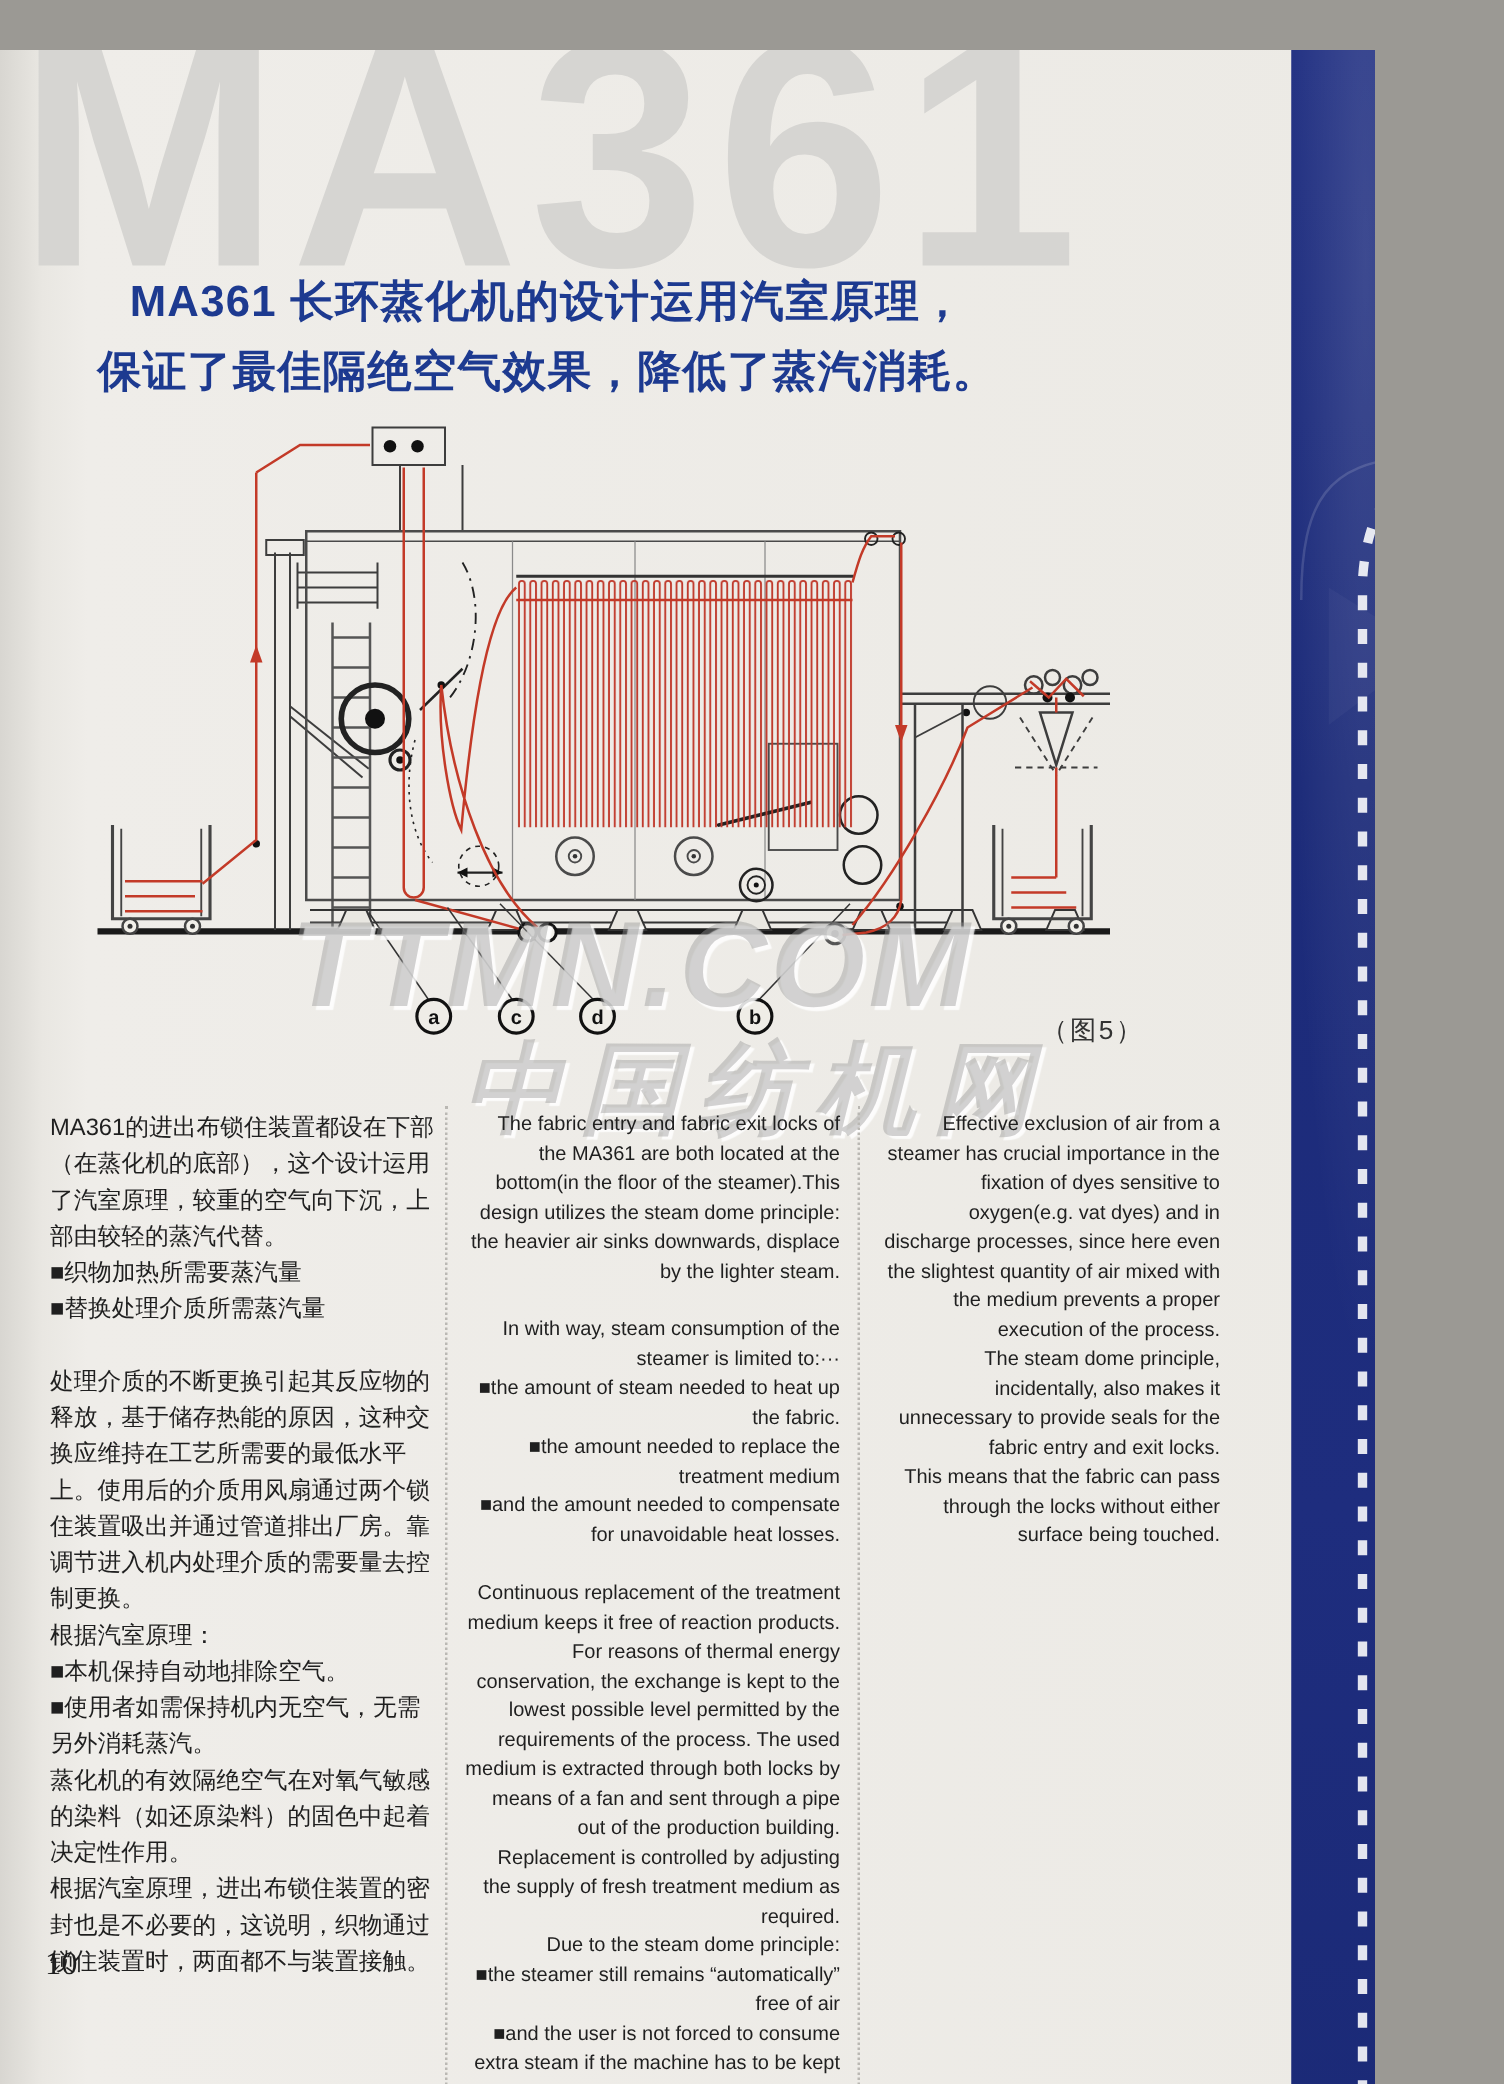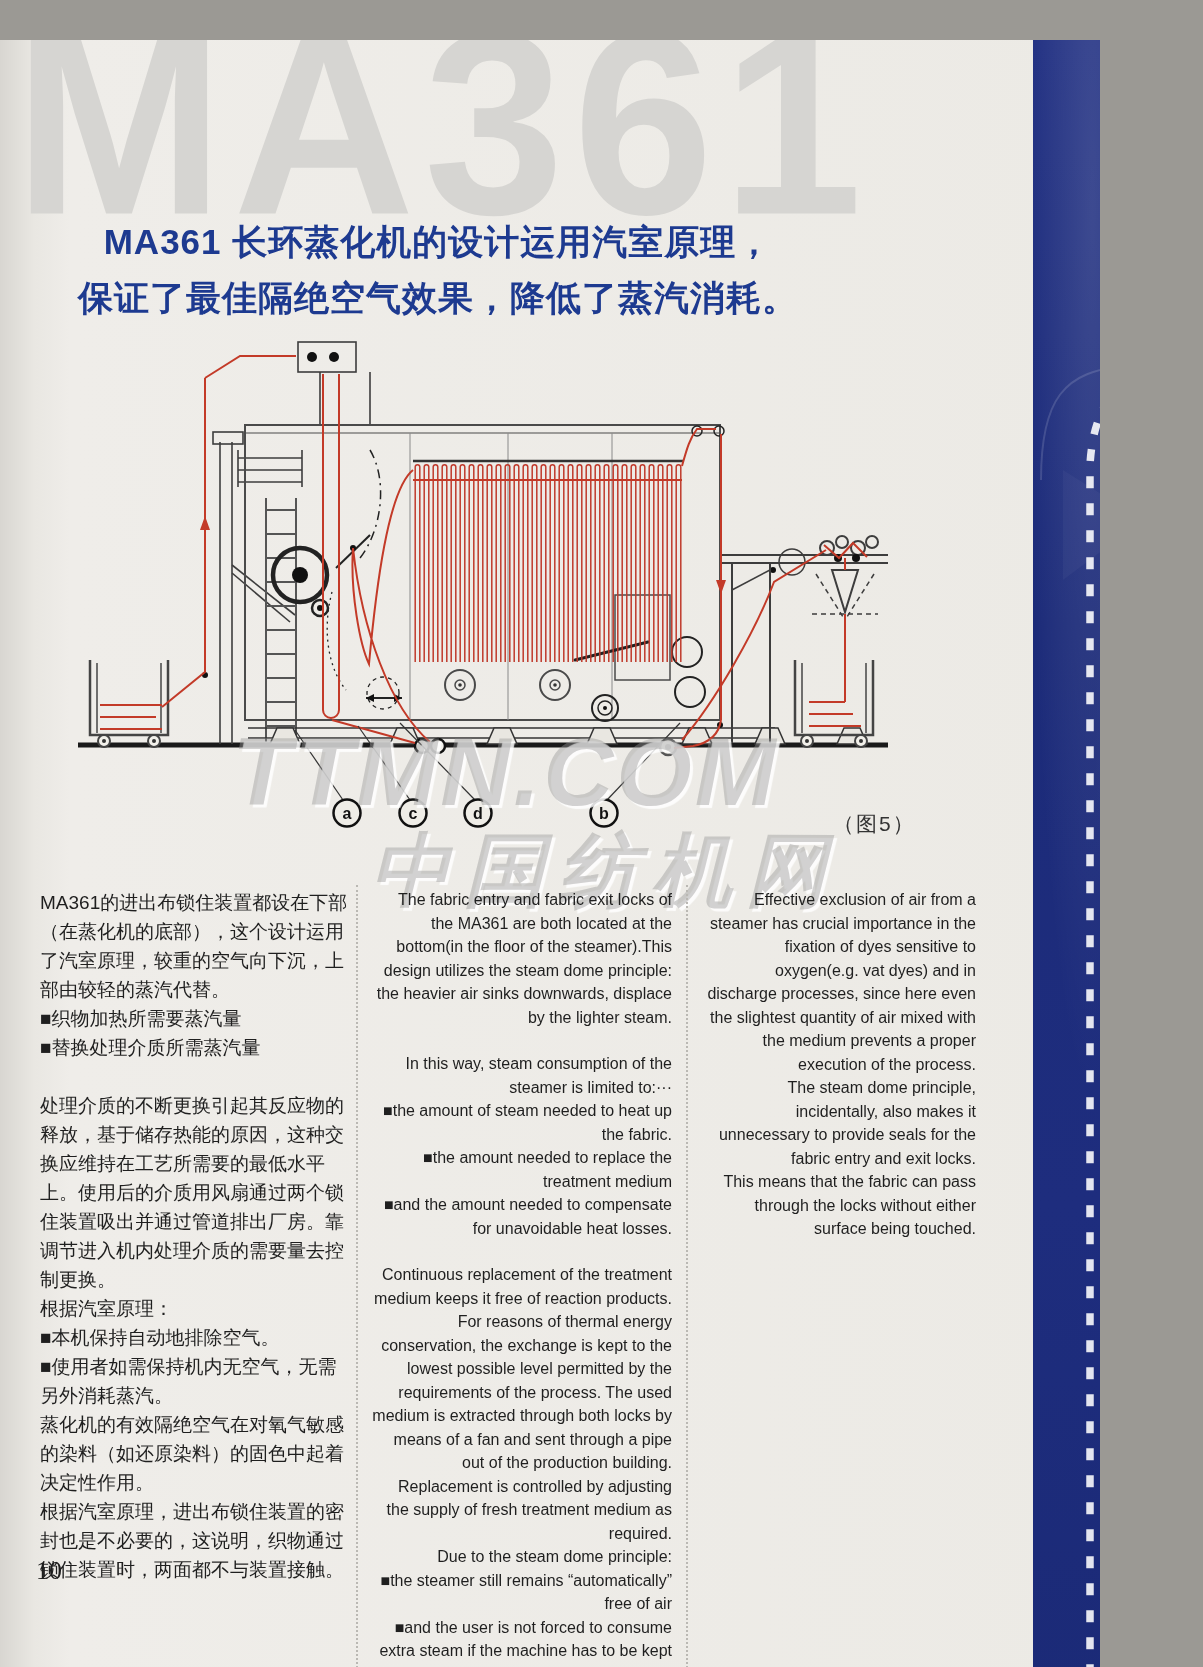--- a/index.html
+++ b/index.html
@@ -274,21 +274,21 @@
     <p class="gap">处理介质的不断更换引起其反应物的释放，基于储存热能的原因，这种交换应维持在工艺所需要的最低水平上。使用后的介质用风扇通过两个锁住装置吸出并通过管道排出厂房。靠调节进入机内处理介质的需要量去控制更换。</p>
     <p>根据汽室原理：</p>
     <p>■本机保持自动地排除空气。</p>
     <p>■使用者如需保持机内无空气，无需另外消耗蒸汽。</p>
     <p>蒸化机的有效隔绝空气在对氧气敏感的染料（如还原染料）的固色中起着决定性作用。</p>
     <p>根据汽室原理，进出布锁住装置的密封也是不必要的，这说明，织物通过锁住装置时，两面都不与装置接触。</p>
   </div>
 
   <div class="col en en1">
     <p>The fabric entry and fabric exit locks of the MA361 are both located at the bottom(in the floor of the steamer).This design utilizes the steam dome principle: the heavier air sinks downwards, displace by the lighter steam.</p>
-    <p class="gap">In this way, steam consumption of the steamer is limited to:···</p>
+    <p class="gap">In with way, steam consumption of the steamer is limited to:···</p>
     <p>■the amount of steam needed to heat up the fabric.</p>
     <p>■the amount needed to replace the treatment medium</p>
     <p>■and the amount needed to compensate for unavoidable heat losses.</p>
     <p class="gap">Continuous replacement of the treatment medium keeps it free of reaction products. For reasons of thermal energy conservation, the exchange is kept to the lowest possible level permitted by the requirements of the process. The used medium is extracted through both locks by means of a fan and sent through a pipe out of the production building. Replacement is controlled by adjusting the supply of fresh treatment medium as required.</p>
     <p>Due to the steam dome principle:</p>
     <p>■the steamer still remains “automatically” free of air</p>
     <p>■and the user is not forced to consume extra steam if the machine has to be kept air-free.</p>
   </div>
 
   <div class="col en en2">

